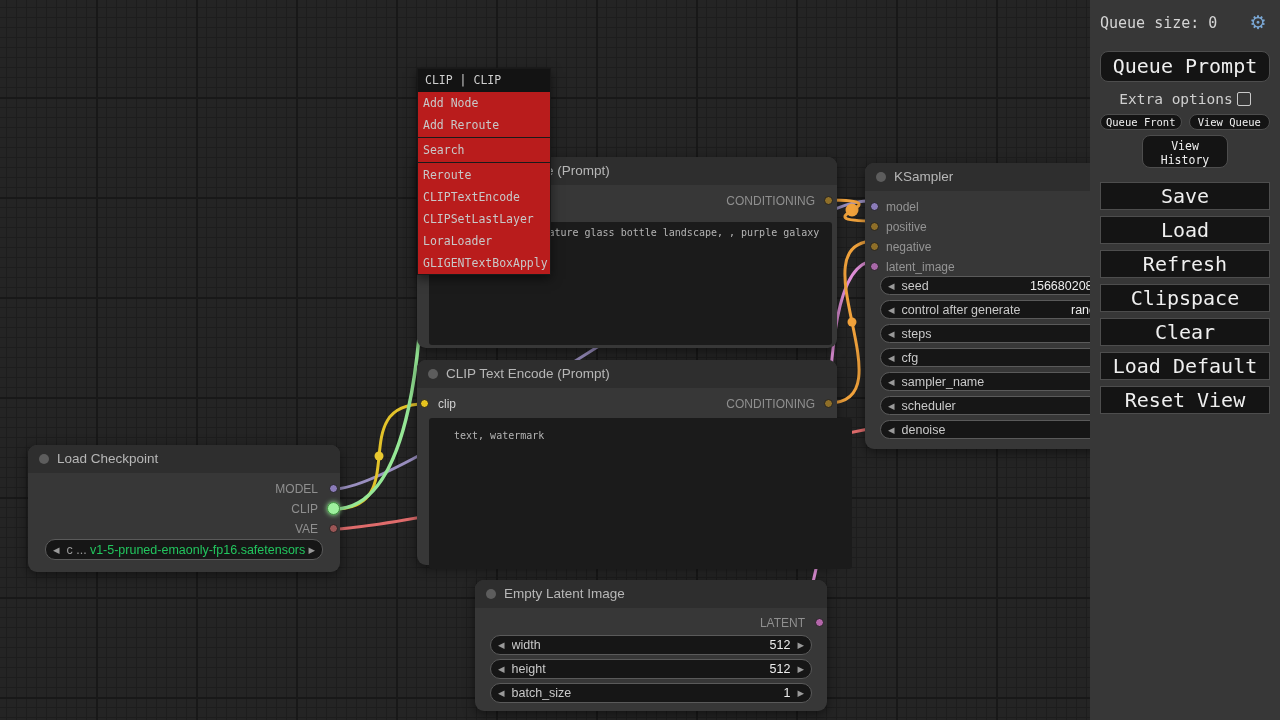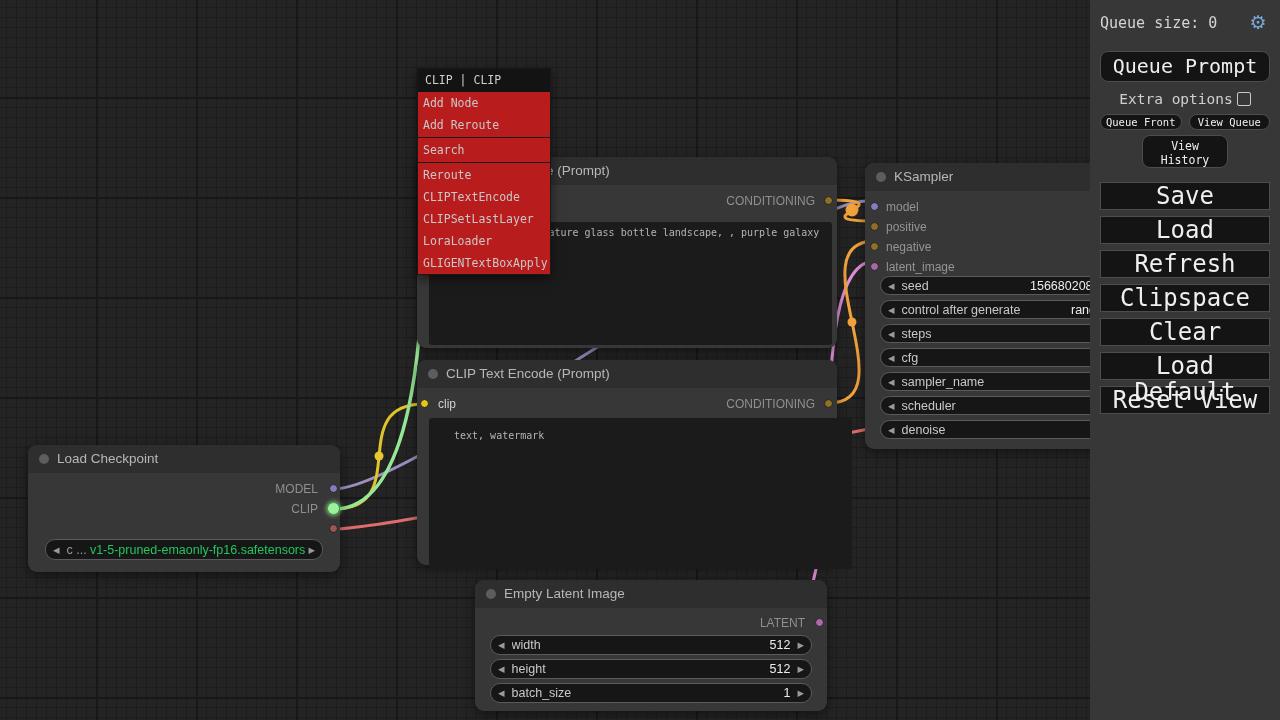--- a/index.html
+++ b/index.html
@@ -69,21 +69,21 @@
           text-align:center;cursor:pointer;box-sizing:border-box;}
   #btn-queue-prompt{margin-top:19px;height:31px;line-height:29px;font-size:20px;}
   .sb-extra{margin-top:9px;display:flex;align-items:center;justify-content:center;
             font-size:14.5px;color:#cfcfcf;}
   .chk{display:inline-block;width:12px;height:12px;border:1.5px solid #c9c9c9;
        border-radius:2px;margin-left:4px;background:transparent;}
   .sb-smallrow{display:flex;gap:7px;margin-top:7px;}
   .sb-small{flex:1;height:16px;line-height:14px;font-size:10.5px;border-radius:8px;}
   #btn-view-history{width:86px;height:33px;margin:5px auto 0 auto;font-size:11.5px;
                     line-height:14px;padding-top:3px;border-radius:8px;}
-  .sb-big{height:28px;line-height:26px;font-size:24px;border-radius:0;margin-bottom:6px;}
+  .sb-big{height:28px;line-height:26px;font-size:20px;border-radius:0;margin-bottom:6px;}
   #sb-biglist{margin-top:14px;}
 </style>
 </head>
 <body>
 
 <div id="stage">
 
   <div id="canvas"></div>
 
   <svg id="wires" width="1280" height="720">
@@ -168,20 +168,21 @@
 
   <div class="node" style="left:28px;top:445px;width:312px;height:127px;">
     <div class="ntitle">Load Checkpoint</div>
     <span class="tdot"></span>
 
     <div class="iorow orow" style="top:35px;left:0;">MODEL</div>
     <span class="pdot" style="right:2px;top:39px;background:#8a7bb8;"></span>
     <div class="iorow orow" style="top:55px;left:0;">CLIP</div>
     <span class="pdot" style="right:0px;top:57px;width:13px;height:13px;background:#9df09d;
           border:1px solid #3f8f3f;box-shadow:0 0 5px #9df09d;"></span>
+    <div class="iorow orow" style="top:75px;left:0;">VAE</div>
     <span class="pdot" style="right:2px;top:79px;background:#9a5555;"></span>
 
     <div class="pill" style="position:absolute;left:17px;right:17px;top:94px;height:21px;margin:0;">
       <span class="arr">◀</span>
       <span class="wname" style="color:#9a9a9a;">c ...</span>
       <span class="wval-center">v1-5-pruned-emaonly-fp16.safetensors</span>
       <span class="arr">▶</span>
     </div>
   </div>
 

